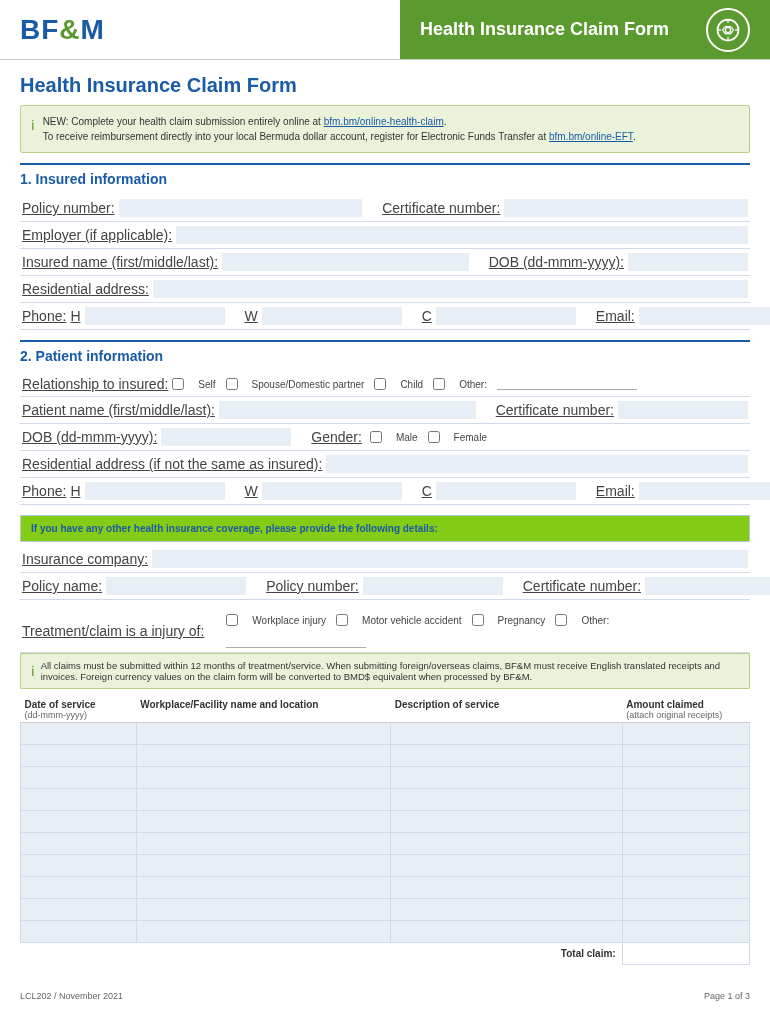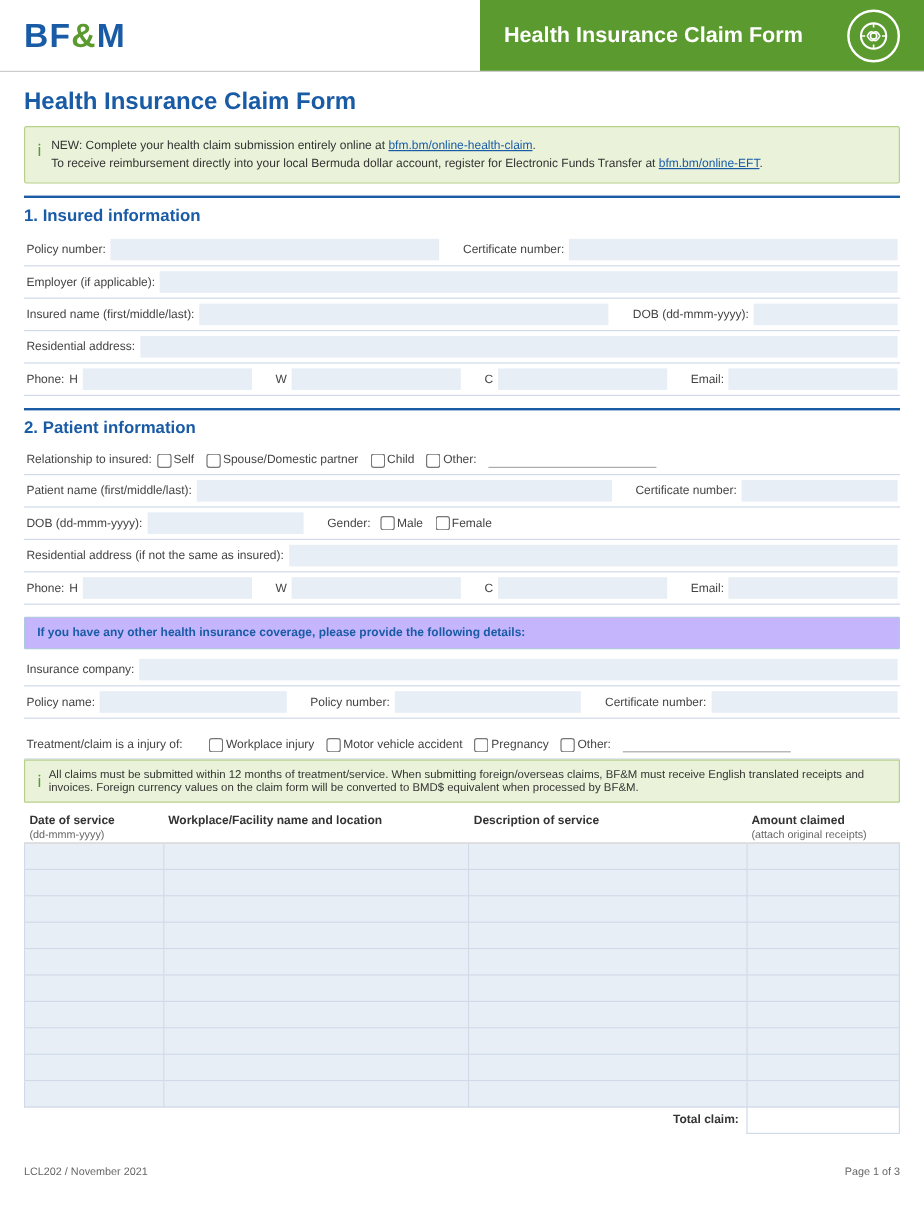--- a/index.html
+++ b/index.html
@@ -115,25 +115,26 @@
 
     
     .form-row {
       display: flex;
       align-items: center;
       border-bottom: 1px solid #d0dae8;
       padding: 4px 2px;
       min-height: 24px;
     }
     .form-label {
-      font-size: 10px;
+      font-size: 14px;
       color: #444;
       white-space: nowrap;
       margin-right: 4px;
       flex-shrink: 0;
+      text-decoration: underline;
     }
     .form-field {
       flex: 1;
       border: none;
       background: #e8eef5;
       height: 18px;
       font-size: 10px;
       padding: 0 4px;
       outline: none;
     }
@@ -145,21 +146,21 @@
     
     .checkbox-group {
       display: flex;
       align-items: center;
       gap: 10px;
       flex-wrap: wrap;
     }
     .checkbox-item {
       display: flex;
       align-items: center;
-      gap: 2px;
+      gap: 14px;
       font-size: 10px;
       color: #444;
     }
     .checkbox-item input[type="checkbox"] {
       width: 12px;
       height: 12px;
       margin: 0;
     }
 
     
@@ -167,21 +168,21 @@
       border: none;
       border-bottom: 1px solid #aaa;
       background: transparent;
       width: 140px;
       font-size: 10px;
       outline: none;
     }
 
     
     .info-banner {
-      background: #c4b5fd;
+      background: #84cc16;
       border: 1px solid #b0c8e0;
       padding: 7px 10px;
       font-size: 10px;
       font-weight: 700;
       color: #1a5ba6;
       margin-bottom: 4px;
       border-radius: 1px;
     }
 
     

